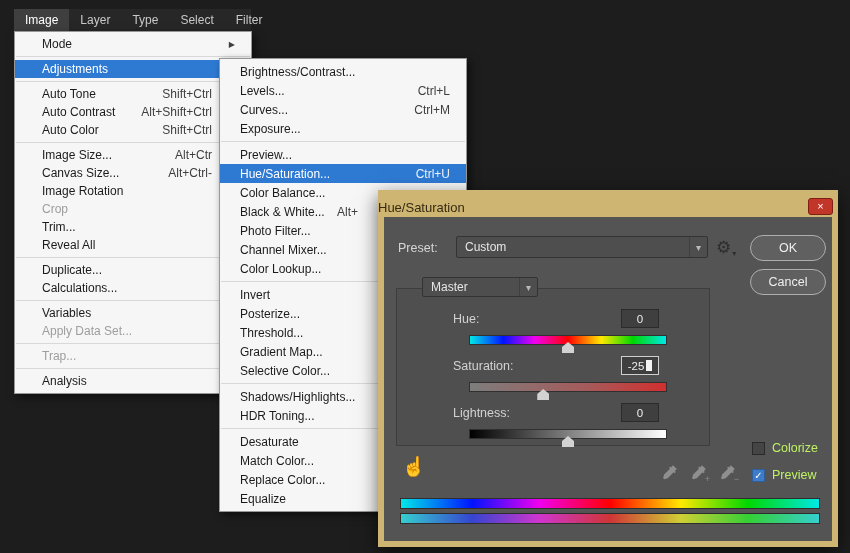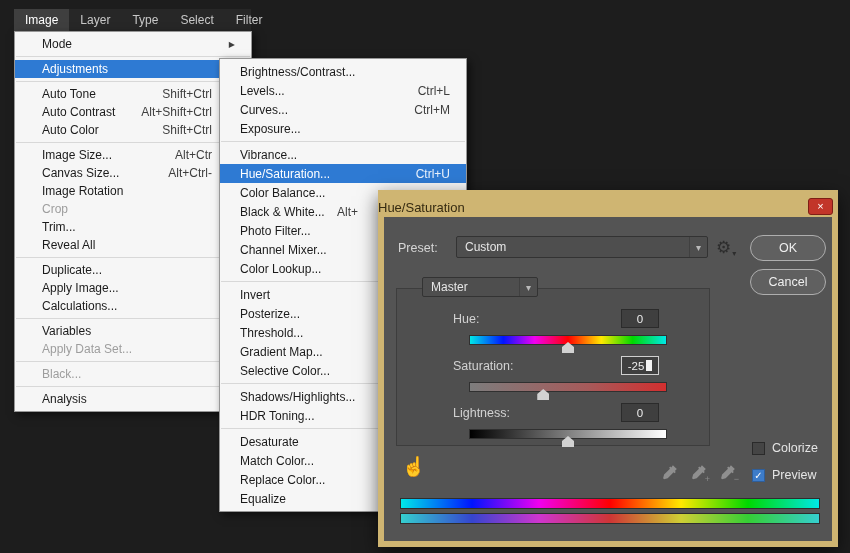--- a/index.html
+++ b/index.html
@@ -78,21 +78,21 @@
   .dropper{position:relative;width:16px;height:17px}
   .dropper svg{width:16px;height:16px;display:block}
   .mod{position:absolute;right:-3px;bottom:-3px;font-size:9px;color:#8a8a8a;font-style:normal}
 
   .cb-row{position:absolute;display:flex;align-items:center;gap:7px}
   #colorize-row{left:368px;top:224px}
   #preview-row{left:368px;top:251px}
   .cb{width:13px;height:13px;background:#454545;border:1px solid #2a2a2a;box-sizing:border-box;
     display:flex;align-items:center;justify-content:center;font-size:10px;color:#fff;cursor:default}
   .cb.checked{background:var(--check-blue,#3d7cc9);border-color:#2f5e99}
-  .cb-label{font-size:12.5px;color:#e5e5e5}
+  .cb-label{font-size:12.5px;color:#bef264}
 
   .rainbow-bar{position:absolute;left:16px;width:420px;height:11px;border:1px solid #2e2e2e;box-sizing:border-box}
   #bar-top{top:281px;background:linear-gradient(to right,#00e8e8,#0014ff 17%,#f000f0 33%,#ff0000 50%,#ffe800 67%,#00d800 83%,#00e8e8)}
   #bar-bottom{top:296px;background:linear-gradient(to right,#35cfcf,#3545cf 17%,#cf35cf 33%,#cf3535 50%,#cfcf35 67%,#35cf35 83%,#35cfcf)}
 </style>
 </head>
 <body>
 
 <div class="menubar" id="menubar">
     <div class="mitem active">Image</div>
@@ -143,35 +143,32 @@
       <span>Trim...</span>
     </div>
     <div class="menu-item">
       <span>Reveal All</span>
     </div>
     <div class="separator"></div>
     <div class="menu-item">
       <span>Duplicate...</span>
     </div>
     <div class="menu-item">
-      <span>Apply Image...</span>
-    </div>
-    <div class="menu-item">
       <span>Calculations...</span>
     </div>
     <div class="separator"></div>
     <div class="menu-item">
       <span>Variables</span>
     </div>
     <div class="menu-item disabled">
       <span>Apply Data Set...</span>
     </div>
     <div class="separator"></div>
     <div class="menu-item disabled">
-      <span>Black...</span>
+      <span>Trap...</span>
     </div>
     <div class="separator"></div>
     <div class="menu-item">
       <span>Analysis</span>
     </div>
   </div>
 
 <div class="menu-panel" id="adjustments-menu">
     <div class="menu-item">
       <span>Brightness/Contrast...</span>
@@ -182,21 +179,21 @@
     </div>
     <div class="menu-item">
       <span>Curves...</span>
       <span class="shortcut">Ctrl+M</span>
     </div>
     <div class="menu-item">
       <span>Exposure...</span>
     </div>
     <div class="separator"></div>
     <div class="menu-item">
-      <span>Vibrance...</span>
+      <span>Preview...</span>
     </div>
     <div class="menu-item highlighted">
       <span>Hue/Saturation...</span>
       <span class="shortcut">Ctrl+U</span>
     </div>
     <div class="menu-item">
       <span>Color Balance...</span>
     </div>
     <div class="menu-item">
       <span>Black &amp; White...</span>

